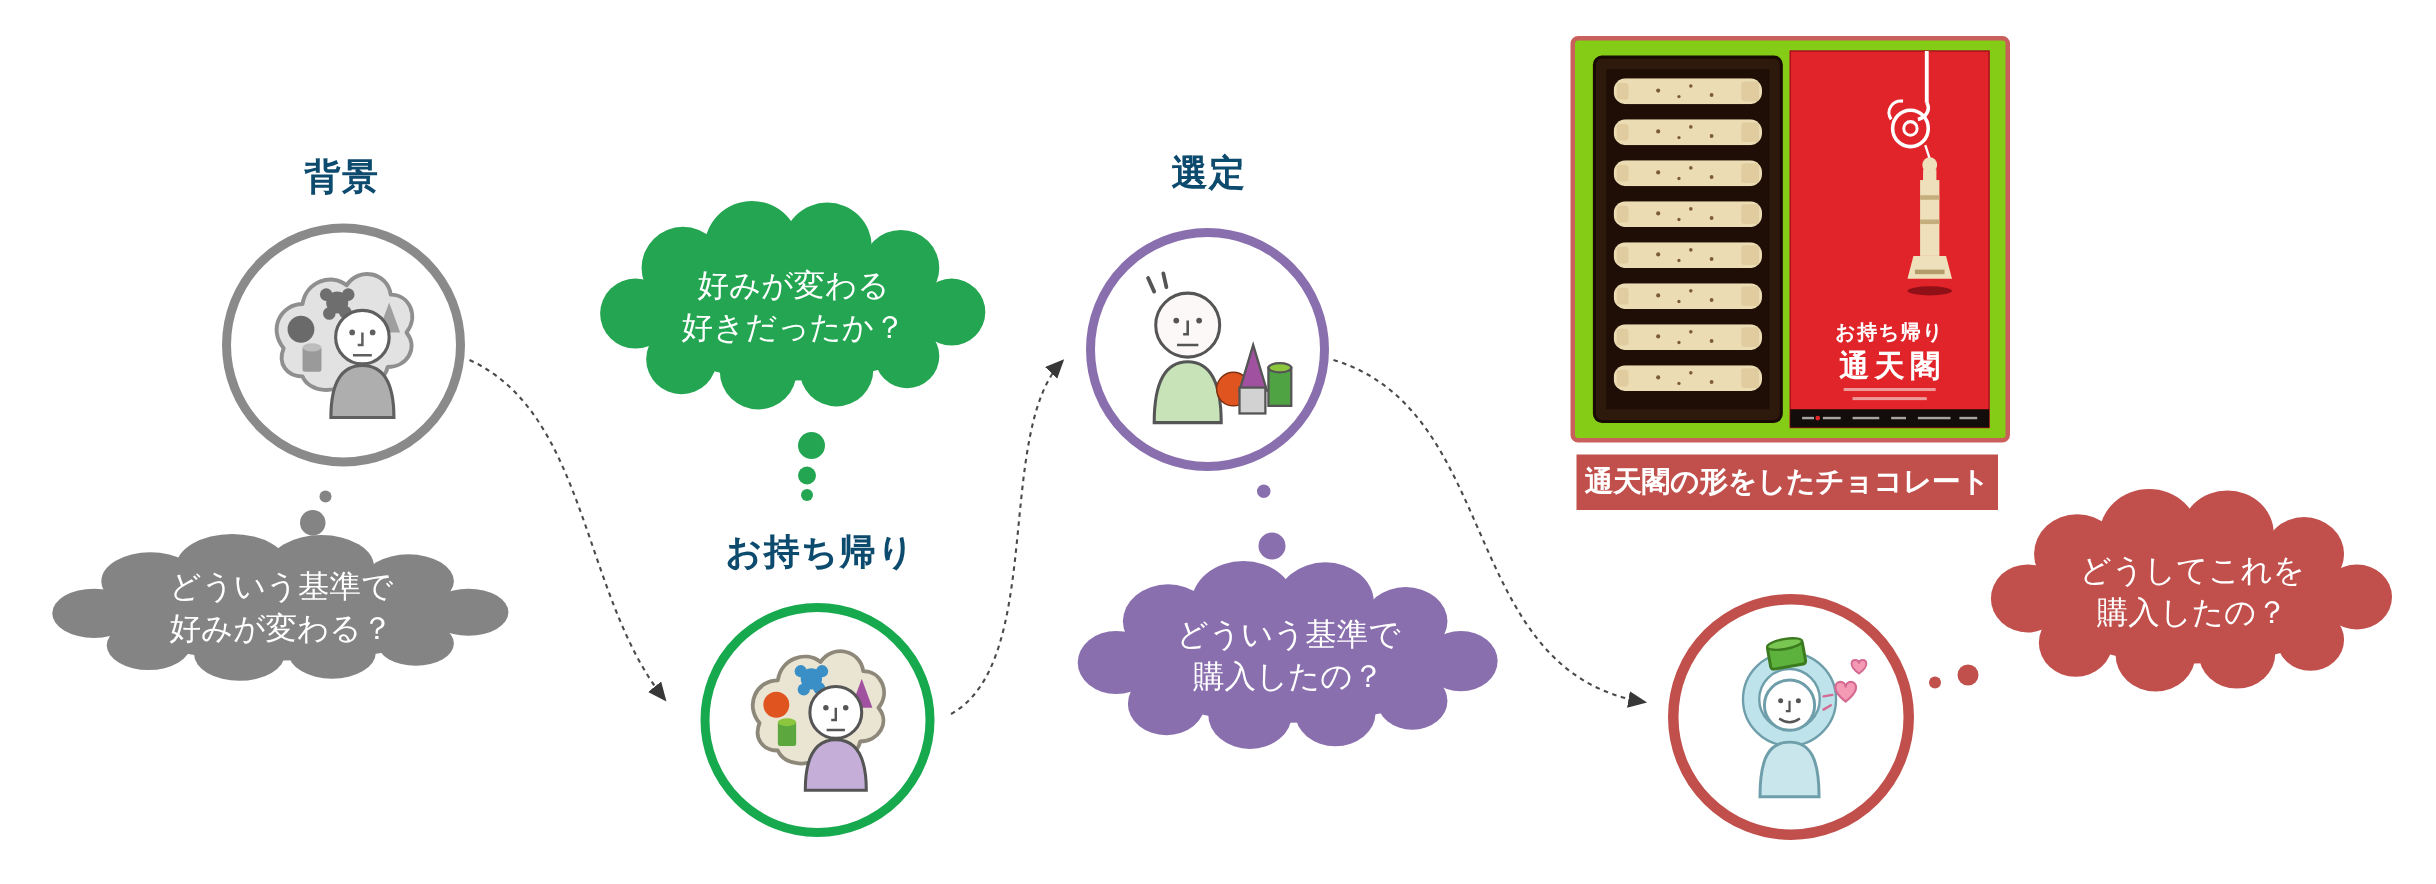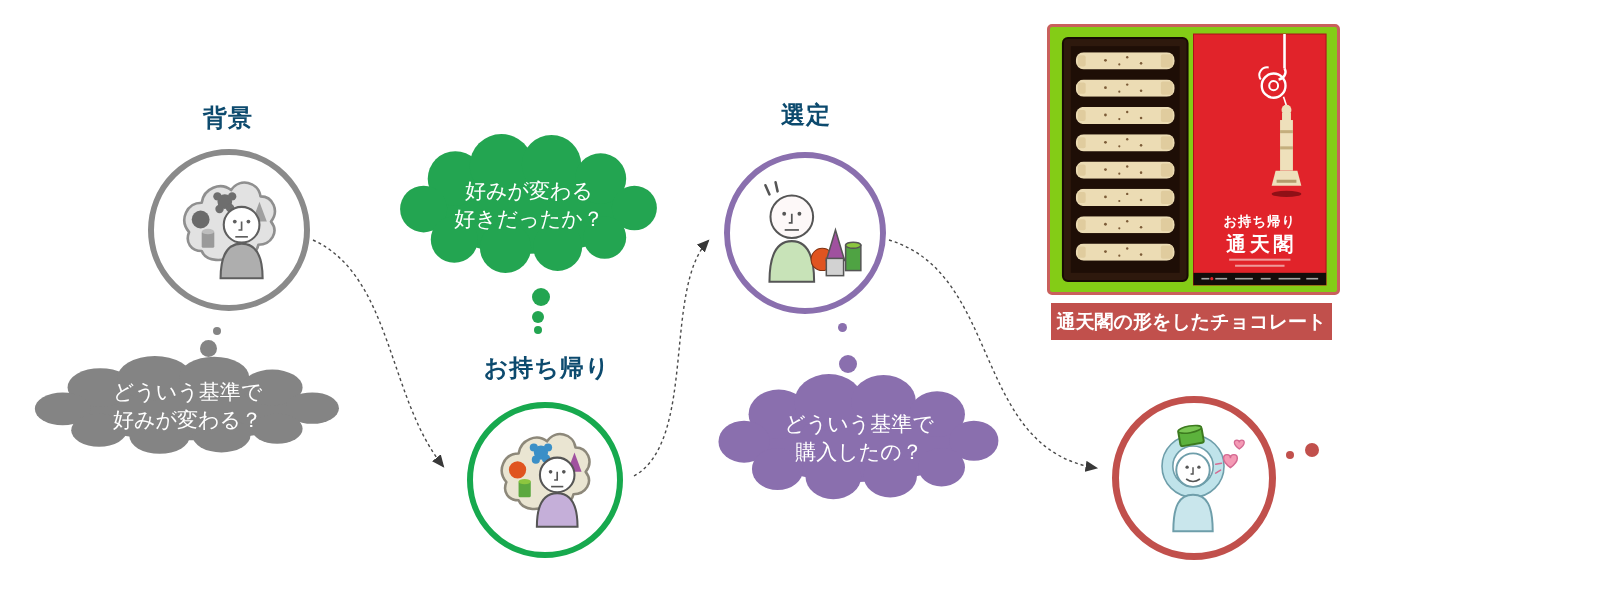--- a/index.html
+++ b/index.html
@@ -198,20 +198,29 @@
       <path d="M57,61 Q64,66 71,61" fill="none" stroke="#555" stroke-width="1.6"></path>
       <g>
         <path d="M95,40 c0,-5 7,-5 7,0 c0,-5 7,-5 7,0 c0,4.5 -7,9.5 -7,9.5 c0,0 -7,-5 -7,-9.5 Z" fill="#f49ab5" stroke="#d46a92" stroke-width="1.5"></path>
         <path d="M106,24 c0,-3.4 5,-3.4 5,0 c0,-3.4 5,-3.4 5,0 c0,3 -5,6.6 -5,6.6 c0,0 -5,-3.6 -5,-6.6 Z" fill="#f49ab5" stroke="#d46a92" stroke-width="1.3"></path>
         <path d="M92,52 l-5,3 M93,45 l-6,1" stroke="#d46a92" stroke-width="1.6" stroke-linecap="round"></path>
       </g>
     </svg>
   </div>
   <div class="dot d-red" style="left:1286px;top:451px;width:8px;height:8px"></div>
   <div class="dot d-red" style="left:1305px;top:443px;width:14px;height:14px"></div>
+  <div class="bubble bubble-red">
+    <svg class="cloud" viewBox="0 0 260 140" preserveAspectRatio="none">
+        <use href="#cloud" fill="#c1504c"></use>
+      </svg>
+    <div class="bubble-text">
+      <span>どうしてこれを</span>
+      <span>購入したの？</span>
+    </div>
+  </div>
 
   <div class="product-frame">
     <svg viewBox="0 0 280 252" preserveAspectRatio="none">
 
       <rect x="8" y="6" width="126" height="240" rx="5" fill="#2e190d" stroke="#170b04" stroke-width="2"></rect>
       <rect x="16" y="14" width="110" height="224" fill="#1e0e06"></rect>
       <use href="#choc-bar" x="21" y="20" width="100" height="17"></use>
       <use href="#choc-bar" x="21" y="47" width="100" height="17"></use>
       <use href="#choc-bar" x="21" y="74" width="100" height="17"></use>
       <use href="#choc-bar" x="21" y="101" width="100" height="17"></use>

